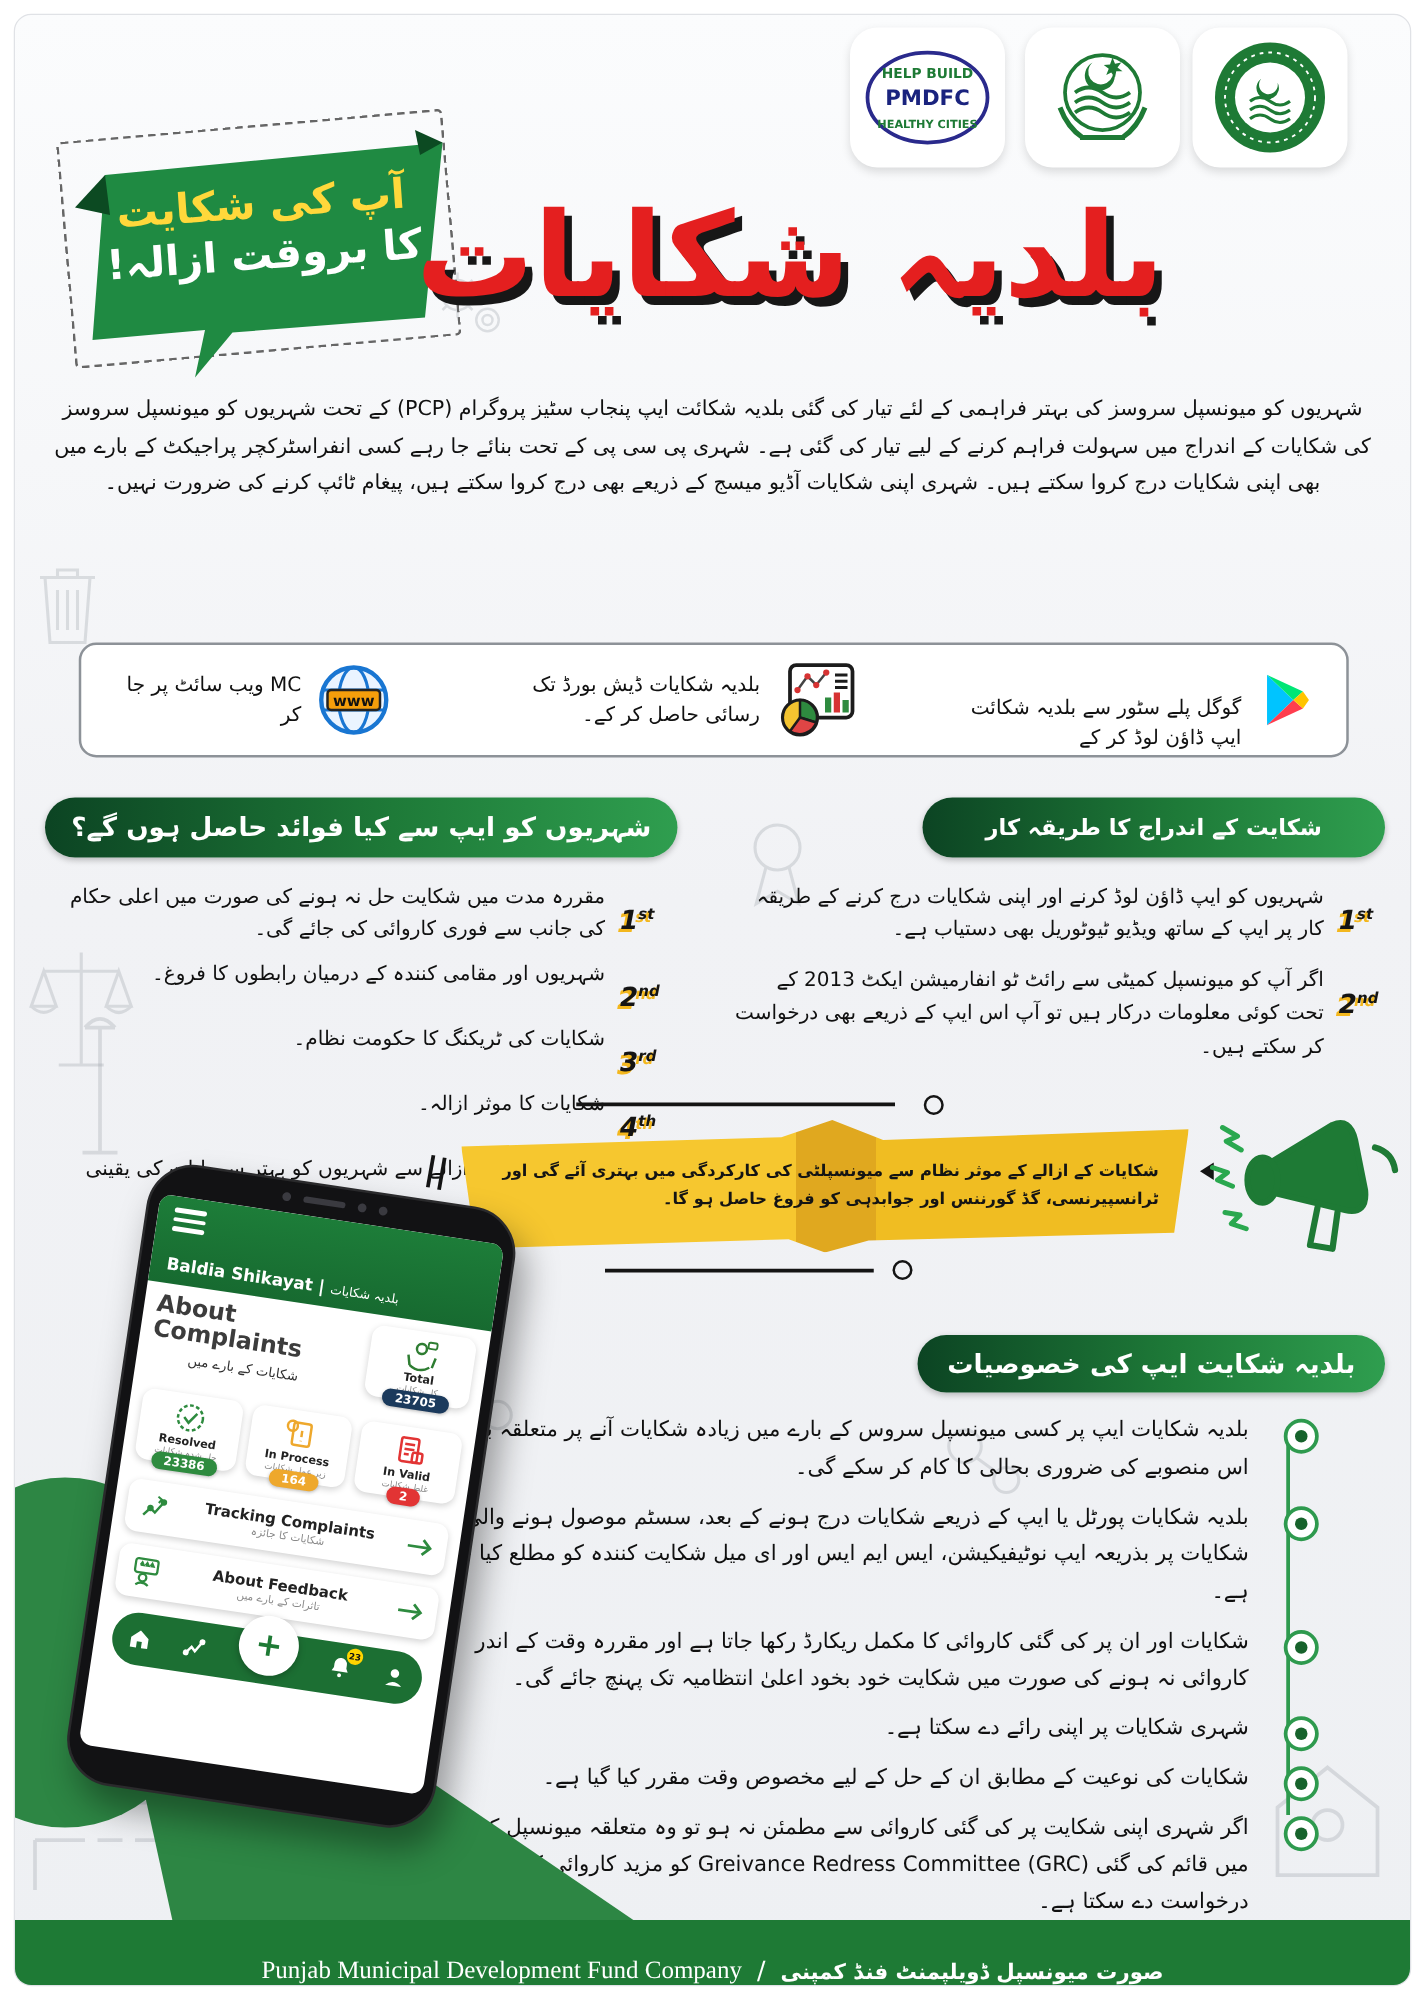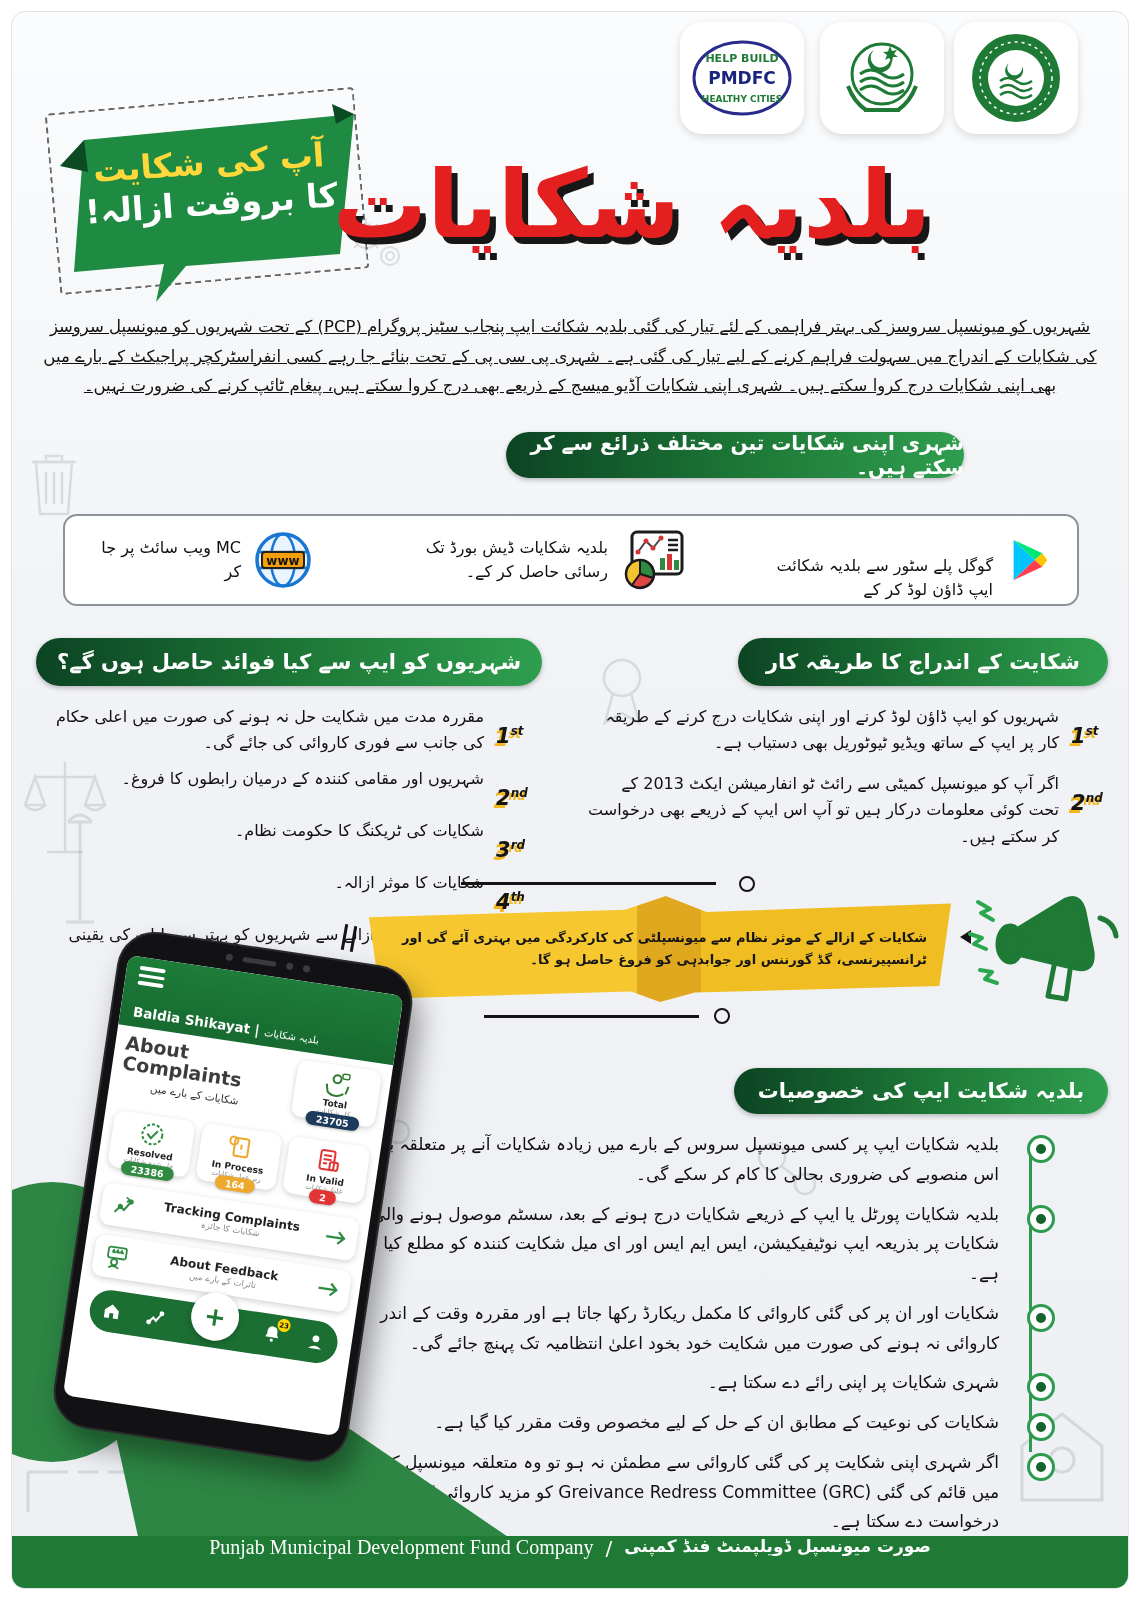--- a/index.html
+++ b/index.html
@@ -21,21 +21,21 @@
   .bubble-text{position:absolute;left:58px;top:130px;width:280px;transform:rotate(-4deg);
     text-align:center;font-weight:bold;line-height:1.25;}
   .bubble-text .l1{color:#ffd83b;font-size:33px;}
   .bubble-text .l2{color:#ffffff;font-size:33px;}
   .dashed-frame{position:absolute;left:40px;top:88px;width:306px;height:178px;
     border:2px dashed #666;transform:rotate(-5deg);border-radius:4px;}
   
   #main-title{left:290px;top:138px;width:660px;text-align:center;direction:rtl;
     font-size:94px;font-weight:bold;color:#e41f1f;text-shadow:6px 7px 0 #171717;letter-spacing:2px;}
   
-  #intro{left:28px;top:300px;width:1060px;text-align:center;font-size:16.5px;line-height:1.8;color:#101010;text-decoration:underline;}
+  #intro{left:28px;top:300px;width:1060px;text-align:center;font-size:16.5px;line-height:1.8;color:#101010;}
   
   #methods-box{left:51px;top:502px;width:1016px;height:92px;background:#fff;border:2px solid #8d9298;
     border-radius:14px;display:flex;direction:rtl;align-items:center;justify-content:space-between;
     padding:0 26px;box-sizing:border-box;}
   .method{display:flex;direction:rtl;align-items:center;gap:12px;}
   .method .m-text{font-size:16px;color:#111;text-align:right;line-height:1.5;font-weight:500;}
   
   .ord-item{display:flex;direction:rtl;gap:12px;align-items:flex-start;margin-bottom:9px;}
   .ord-marker{flex:0 0 44px;font-weight:800;font-style:italic;font-size:21px;color:#141414;
     direction:ltr;text-align:left;text-shadow:-2.5px 2.5px 0 #f3b71d;line-height:1;padding-top:3px;margin-top:18px;}
@@ -99,21 +99,21 @@
     box-shadow:0 2px 6px rgba(0,0,0,.25);cursor:pointer;}
   .bell-wrap{position:relative;cursor:pointer;}
   .bell-badge{position:absolute;top:-7px;right:-8px;background:#ffd400;color:#111;font-size:7px;
     font-weight:bold;width:13px;height:13px;border-radius:50%;display:flex;align-items:center;justify-content:center;}
   
   #green-band{left:-80px;top:1170px;width:240px;height:280px;background:#2d8644;border-radius:50%;z-index:1;}
   #green-wedge{left:-10px;top:1090px;width:590px;height:460px;background:#2d8644;z-index:1;
     clip-path:polygon(12% 30%,92% 100%,24% 100%);}
   
   #footer{left:0;right:0;bottom:0;height:52px;background:#1e7a35;z-index:9;
-    display:flex;align-items:flex-start;justify-content:center;gap:12px;color:#fff;}
+    display:flex;align-items:flex-end;justify-content:center;gap:12px;color:#fff;}
   #footer .en{font-family:"Liberation Serif",serif;font-size:20px;}
   #footer .sep{font-size:20px;}
   #footer .ur{font-size:17px;font-weight:bold;}
 </style>
 </head>
 <body>
 
 <div id="poster">
 
   <svg class="abs doodle" style="left:330px;top:198px;" width="70" height="70" viewBox="0 0 70 70" fill="none" stroke="#9ba1a8" stroke-width="2">
@@ -198,21 +198,20 @@
       <path d="M42 34a9 9 0 1 0 13 3 7.5 7.5 0 1 1-13-3z" fill="#1e7a35"></path>
       <path d="M33 52q8-6 16 0t16 0M33 59q8-6 16 0t16 0M33 66q8-6 16 0t16 0" stroke="#1e7a35" stroke-width="2.5" fill="none"></path>
       <circle cx="49" cy="49" r="36" fill="none" stroke="#fff" stroke-width="1.5" stroke-dasharray="3 4"></circle>
     </svg>
   </div>
 
   <div class="abs" id="main-title">بلدیہ شکایات</div>
 
   <div class="abs ur" id="intro">شہریوں کو میونسپل سروسز کی بہتر فراہمی کے لئے تیار کی گئی بلدیہ شکائت ایپ پنجاب سٹیز پروگرام (PCP) کے تحت شہریوں کو میونسپل سروسز کی شکایات کے اندراج میں سہولت فراہم کرنے کے لیے تیار کی گئی ہے۔ شہری پی سی پی کے تحت بنائے جا رہے کسی انفراسٹرکچر پراجیکٹ کے بارے میں بھی اپنی شکایات درج کروا سکتے ہیں۔ شہری اپنی شکایات آڈیو میسج کے ذریعے بھی درج کروا سکتے ہیں، پیغام ٹائپ کرنے کی ضرورت نہیں۔</div>
 
-  <div class="abs ribbon" style="left:494px;top:420px;width:458px;height:46px;font-size:20px;">شہری اپنی شکایات تین مختلف ذرائع سے کر سکتے ہیں۔</div>
 
   <div class="abs" id="methods-box">
     <div class="method">
       <svg width="46" height="46" viewBox="0 0 48 48">
         <path d="M9 3 L9 45 L31 24 Z" fill="#00c4ff"></path>
         <path d="M9 3 L31 24 L39 17 Z" fill="#00e676"></path>
         <path d="M31 24 L9 45 L39 31 Z" fill="#ff3d4e"></path>
         <path d="M31 24 L39 17 L44 24 L39 31 Z" fill="#ffc400"></path>
       </svg>
       <div class="m-text ur" style="width:225px;margin-top:36px;">گوگل پلے سٹور سے بلدیہ شکائت ایپ ڈاؤن لوڈ کر کے</div>
@@ -264,21 +263,21 @@
     <div class="ord-item">
       <div class="ord-marker"><span>4</span><sup>th</sup></div>
       <div class="ord-text ur">شکایات کا موثر ازالہ۔</div>
     </div>
     <div class="ord-item">
       <div class="ord-marker"><span>5</span><sup>th</sup></div>
       <div class="ord-text ur">شکایت کے موثر ازالے سے شہریوں کو بہتر سہولیات کی یقینی فراہمی۔</div>
     </div>
   </div>
 
-  <div class="abs ribbon" style="left:726px;top:626px;width:370px;height:48px;font-size:21px;">شکایت کے اندراج کا طریقہ کار</div>
+  <div class="abs ribbon" style="left:726px;top:626px;width:370px;height:48px;font-size:18px;">شکایت کے اندراج کا طریقہ کار</div>
   <div class="abs" style="left:575px;top:692px;width:528px;">
     <div class="ord-item" style="margin-bottom:14px;">
       <div class="ord-marker"><span>1</span><sup>st</sup></div>
       <div class="ord-text ur">شہریوں کو ایپ ڈاؤن لوڈ کرنے اور اپنی شکایات درج کرنے کے طریقہ کار پر ایپ کے ساتھ ویڈیو ٹیوٹوریل بھی دستیاب ہے۔</div>
     </div>
     <div class="ord-item">
       <div class="ord-marker"><span>2</span><sup>nd</sup></div>
       <div class="ord-text ur">اگر آپ کو میونسپل کمیٹی سے رائٹ ٹو انفارمیشن ایکٹ 2013 کے تحت کوئی معلومات درکار ہیں تو آپ اس ایپ کے ذریعے بھی درخواست کر سکتے ہیں۔</div>
     </div>
   </div>

